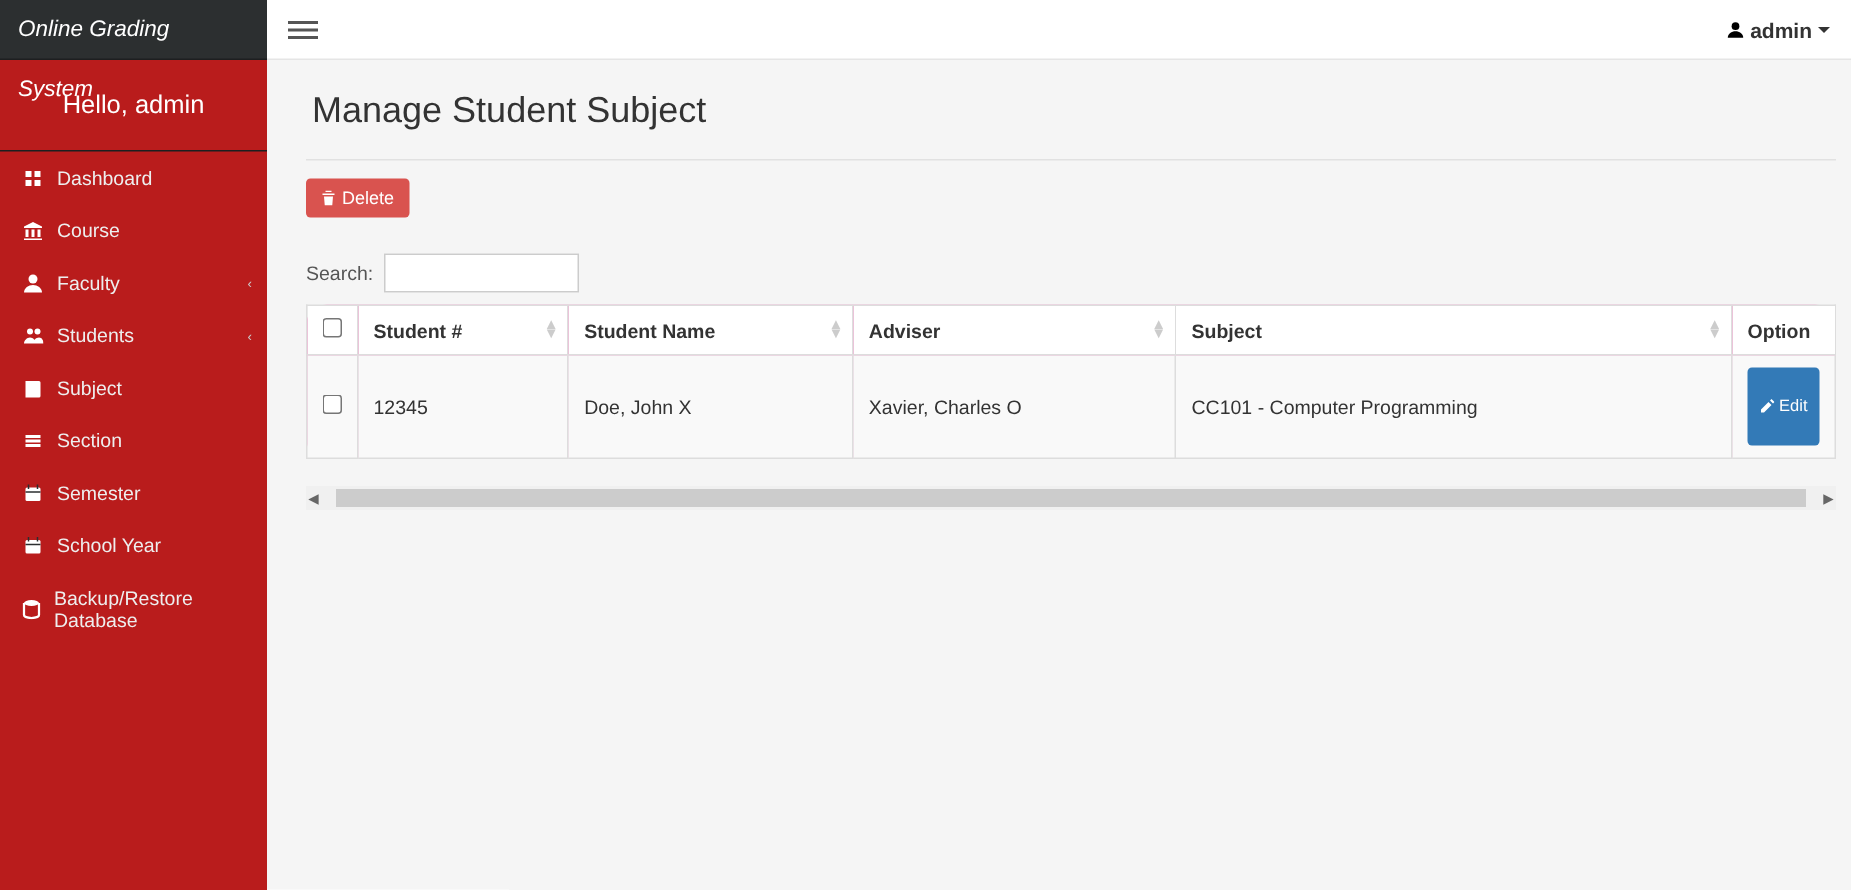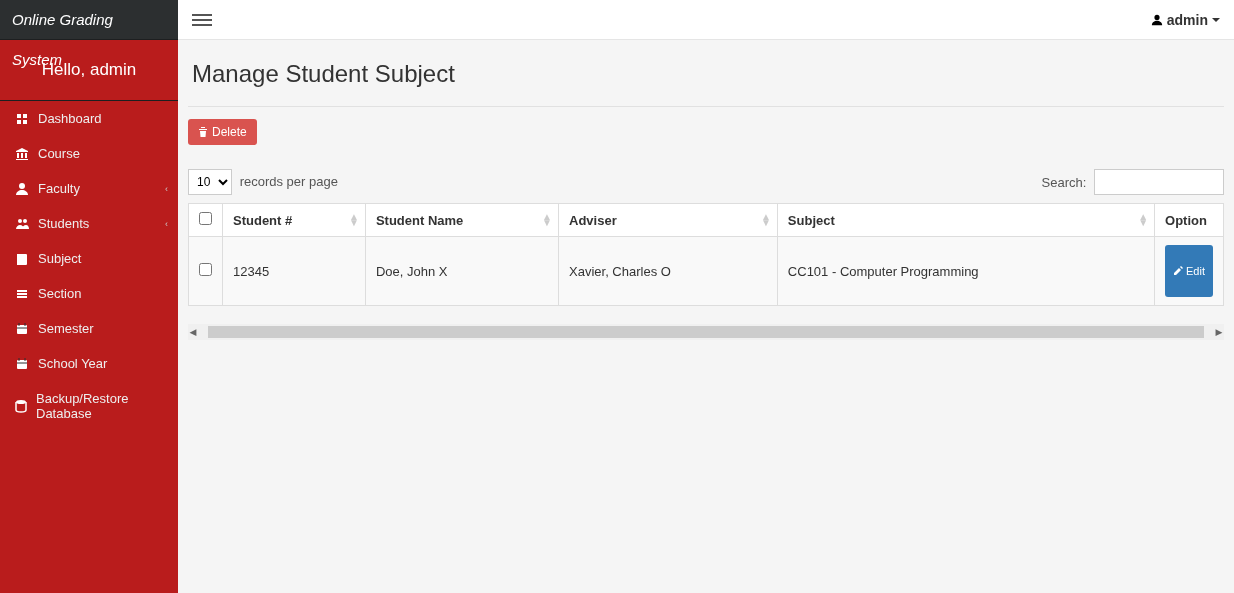--- a/index.html
+++ b/index.html
@@ -90,21 +90,21 @@
       align-items: center;
       gap: 4px;
     }
     .caret-down {
       display: inline-block;
       width: 0; height: 0;
       border-left: 4px solid transparent;
       border-right: 4px solid transparent;
       border-top: 4px solid #333;
     }
-    .content-wrap { padding: 10px; }
+    .content-wrap { padding: 10px; margin-left: 16px; }
     .page-title {
       font-size: 24px;
       font-weight: 400;
       color: #333;
       padding: 10px 4px 18px;
       border-bottom: 1px solid #e1e1e1;
       margin-bottom: 12px;
     }
     .action-bar {
       display: flex;
@@ -348,26 +348,20 @@
     <div class="action-bar">
       <button class="btn btn-danger">
         <svg width="10" height="10" viewBox="0 0 10 10" fill="#fff">
             <path d="M1 2h8v1H1zM2 4h6l-.5 6h-5zM3 0h4v1H3z"></path>
           </svg>
         <span>Delete</span>
       </button>
     </div>
 
     <div class="dt-top">
-      <div class="dt-length">
-        <select>
-          <option>10</option>
-        </select>
-        <span>records per page</span>
-      </div>
       <div class="dt-filter">
         <span>Search:</span>
         <input type="text" style="">
       </div>
     </div>
 
     <table class="data">
       <thead>
         <tr>
           <th style="width:28px">

